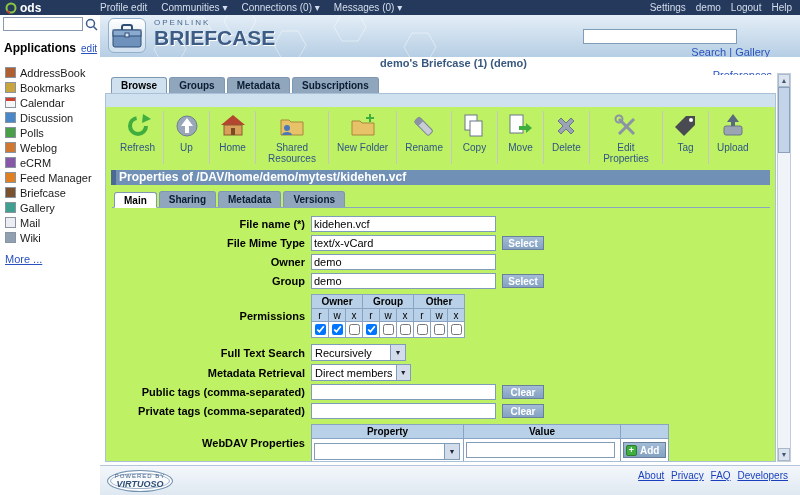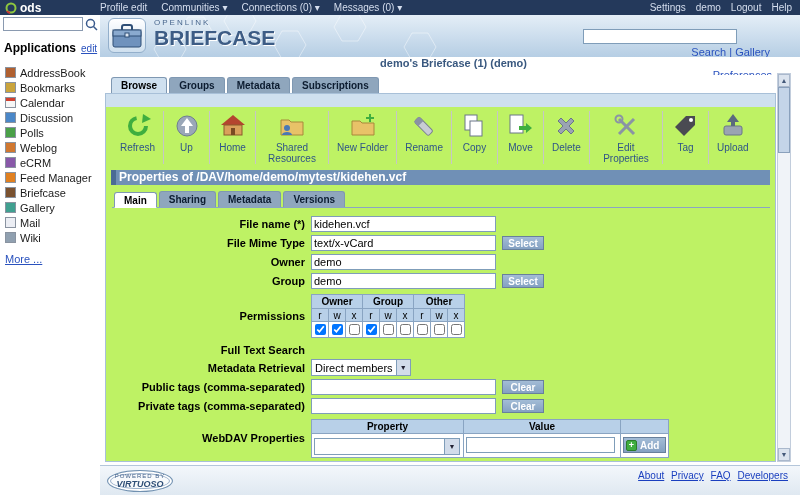--- a/index.html
+++ b/index.html
@@ -436,20 +436,26 @@
               <td class="chk"><input type="checkbox" style=""></td>
               <td class="chk"><input type="checkbox" style=""></td>
             </tr>
           </tbody>
             </table>
         </span>
       </div>
 
       <div class="frow">
         <span class="lbl">Full Text Search</span>
+        <span class="ctrl">
+          <span class="fselect" style="width:95px;">
+            <span class="txt">Recursively</span>
+            <span class="arrow">▼</span>
+          </span>
+        </span>
       </div>
 
       <div class="frow">
         <span class="lbl">Metadata Retrieval</span>
         <span class="ctrl">
           <span class="fselect" style="width:100px;">
             <span class="txt">Direct members</span>
             <span class="arrow">▼</span>
           </span>
         </span>

